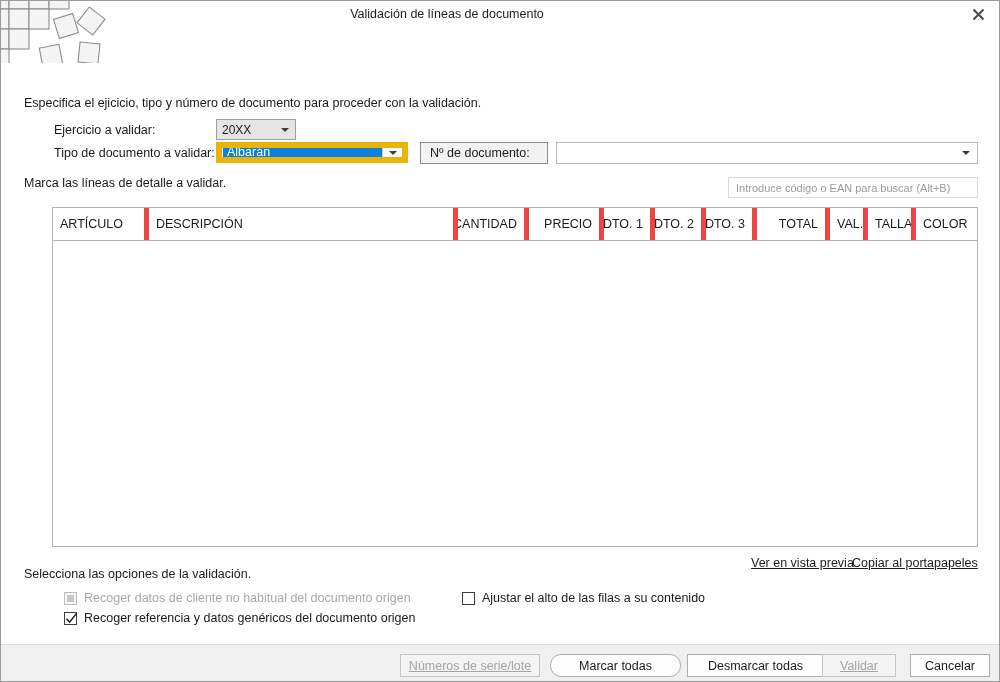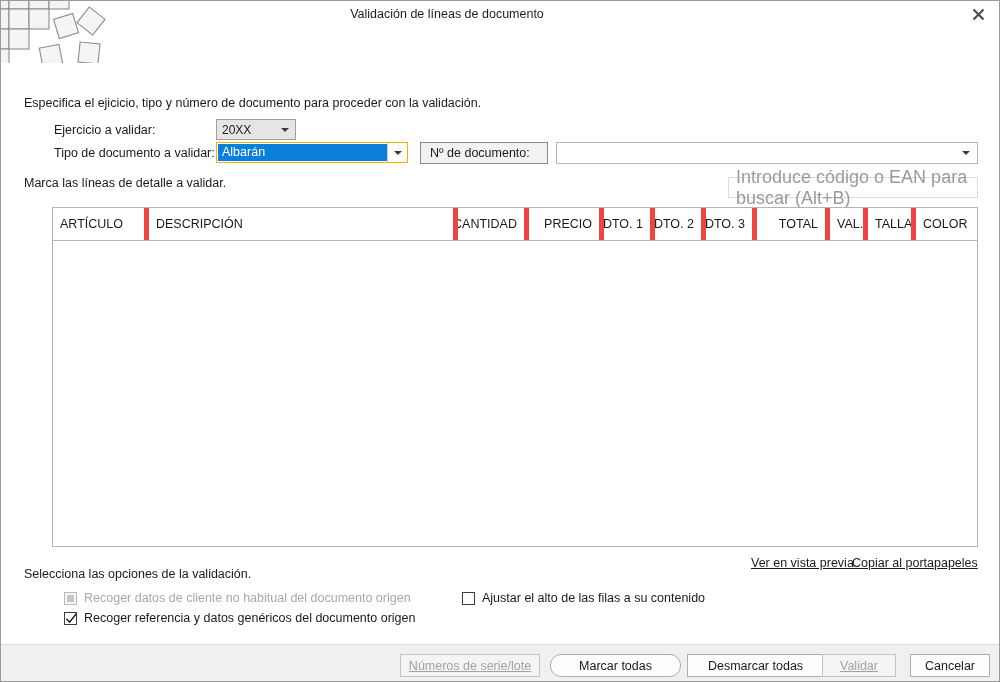--- a/index.html
+++ b/index.html
@@ -97,21 +97,21 @@
     display: flex;
     align-items: center;
     justify-content: center;
   }
 
   
   .combo-tipo {
     position: absolute;
     left: 215px; top: 141px;
     width: 192px; height: 21px;
-    border: 1px solid #eab308;
+    border: 6px solid #eab308;
     background: #ffffff;
     box-sizing: border-box;
     display: flex;
     align-items: stretch;
   }
   .combo-tipo .field {
     flex: 1;
     background: #ffffff;
     display: flex;
     align-items: center;
@@ -197,21 +197,21 @@
     left: 727px; top: 176px;
     width: 250px; height: 21px;
     border: 1px solid #dcdcdc;
     background: #ffffff;
     box-sizing: border-box;
     display: flex;
     align-items: center;
     padding-left: 7px;
   }
   .search-box .ph {
-    font-size: 18px;
+    font-size: 11px;
     color: #9b9b9b;
   }
 
   
   .grid {
     position: absolute;
     left: 51px; top: 206px;
     width: 926px; height: 340px;
     border: 1px solid #b4b4b4;
     background: #ffffff;

